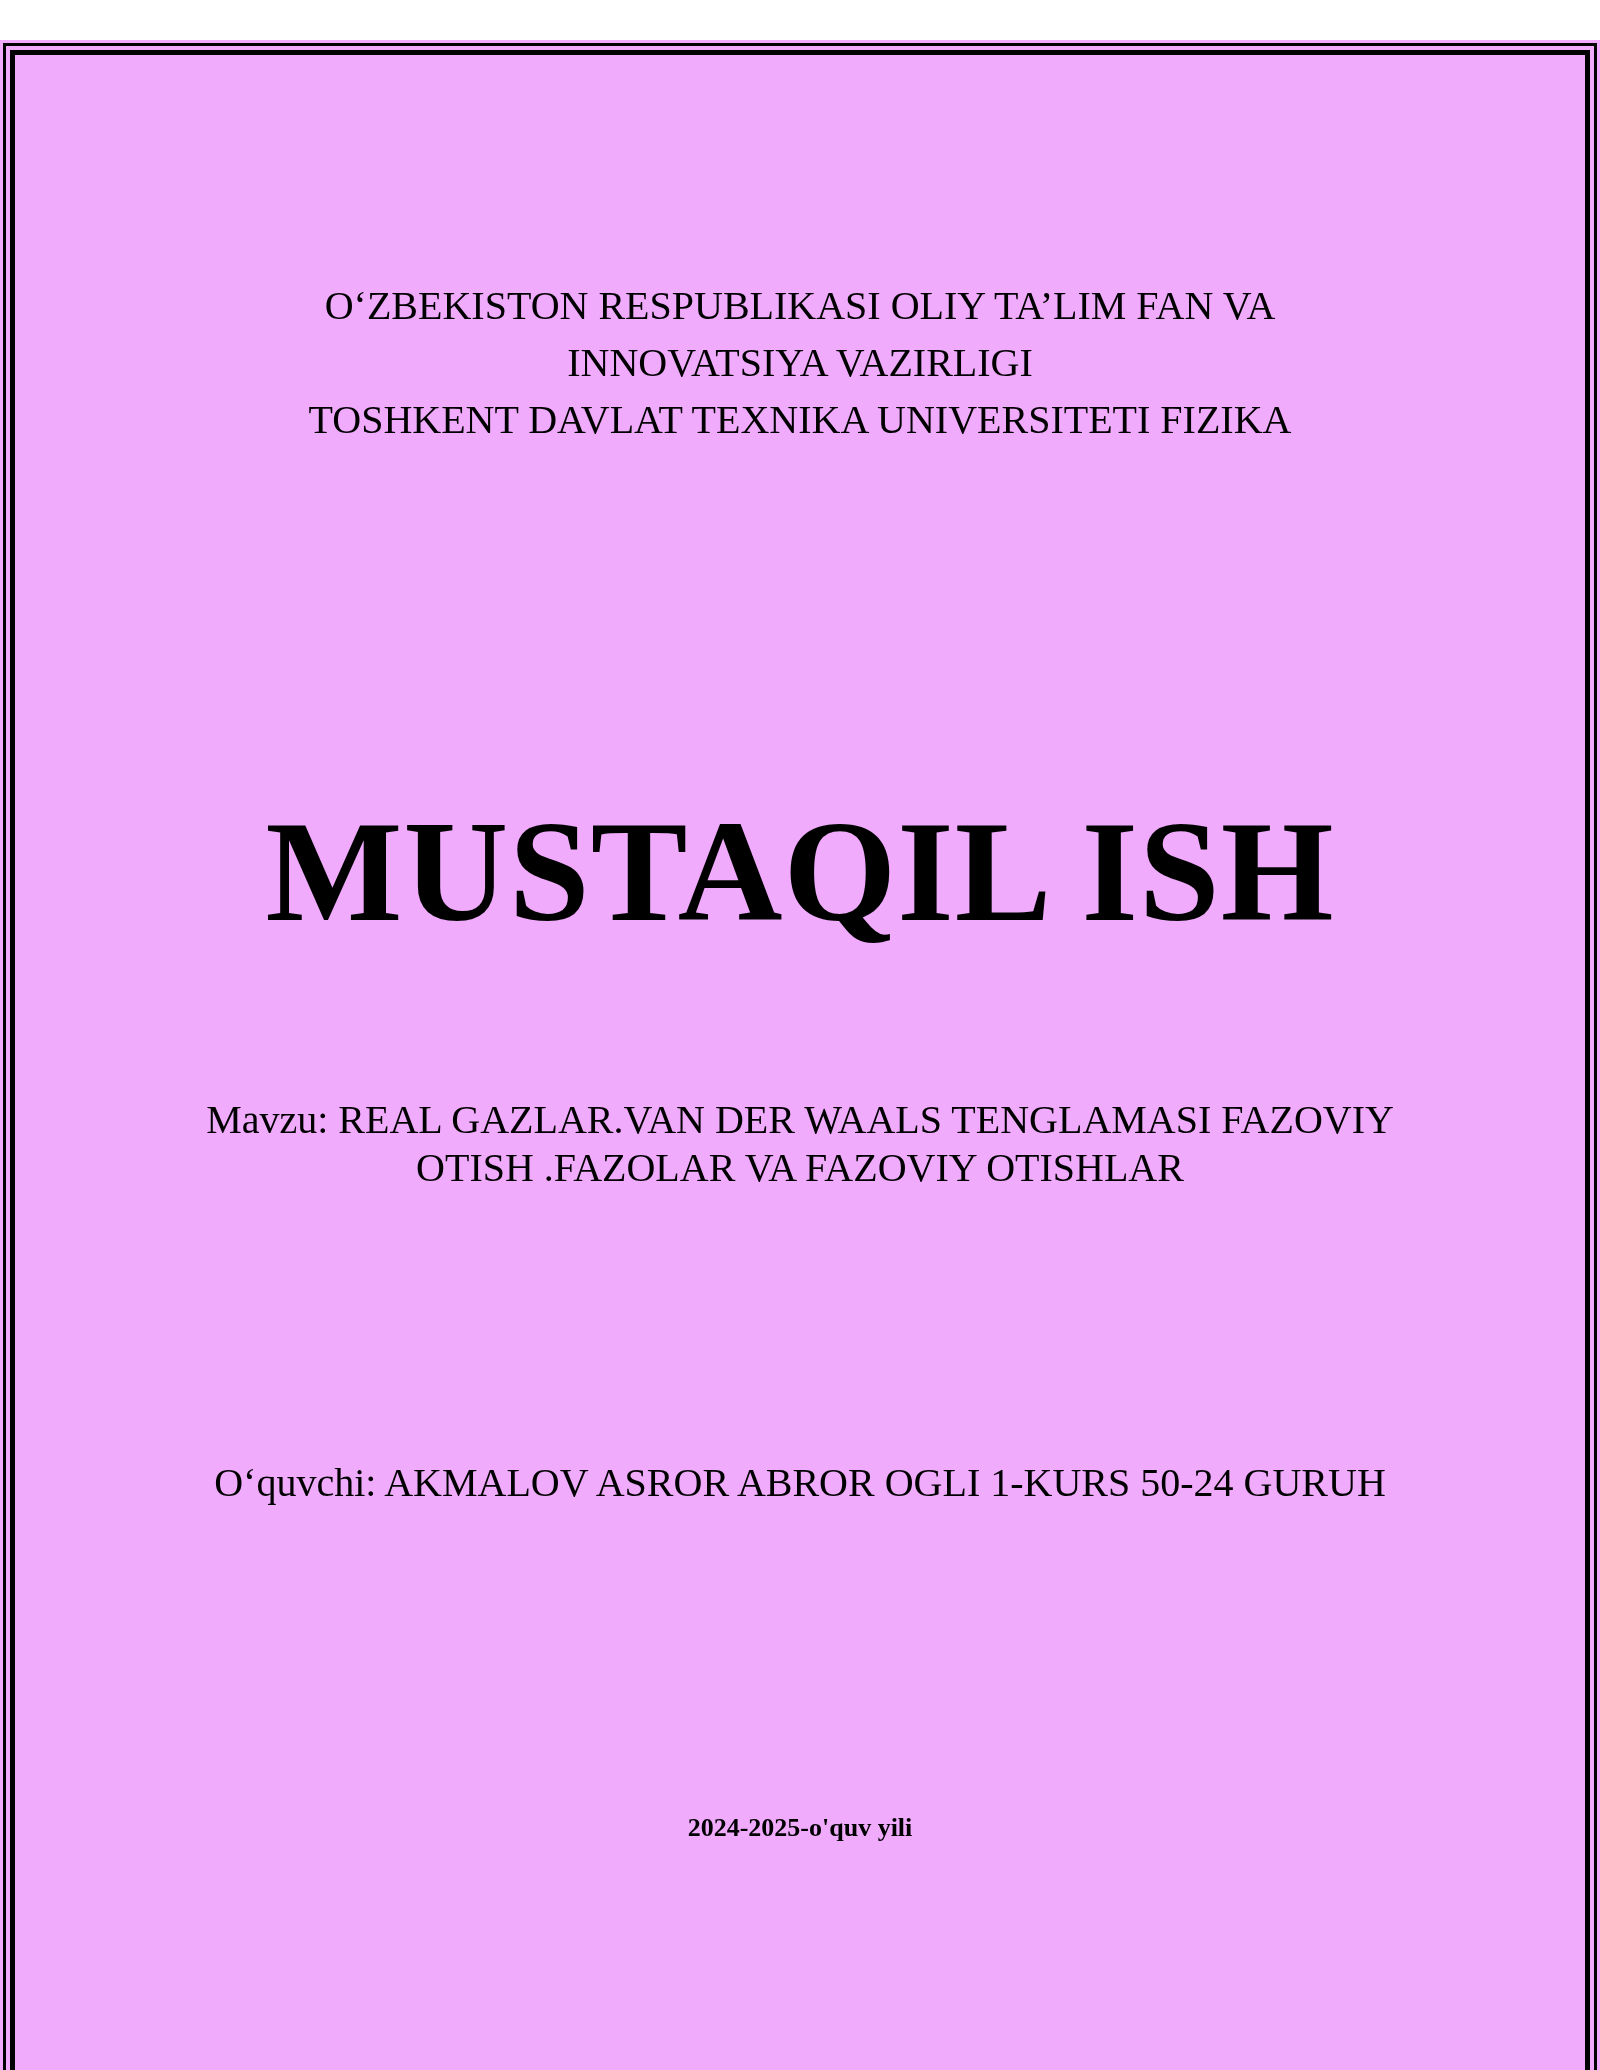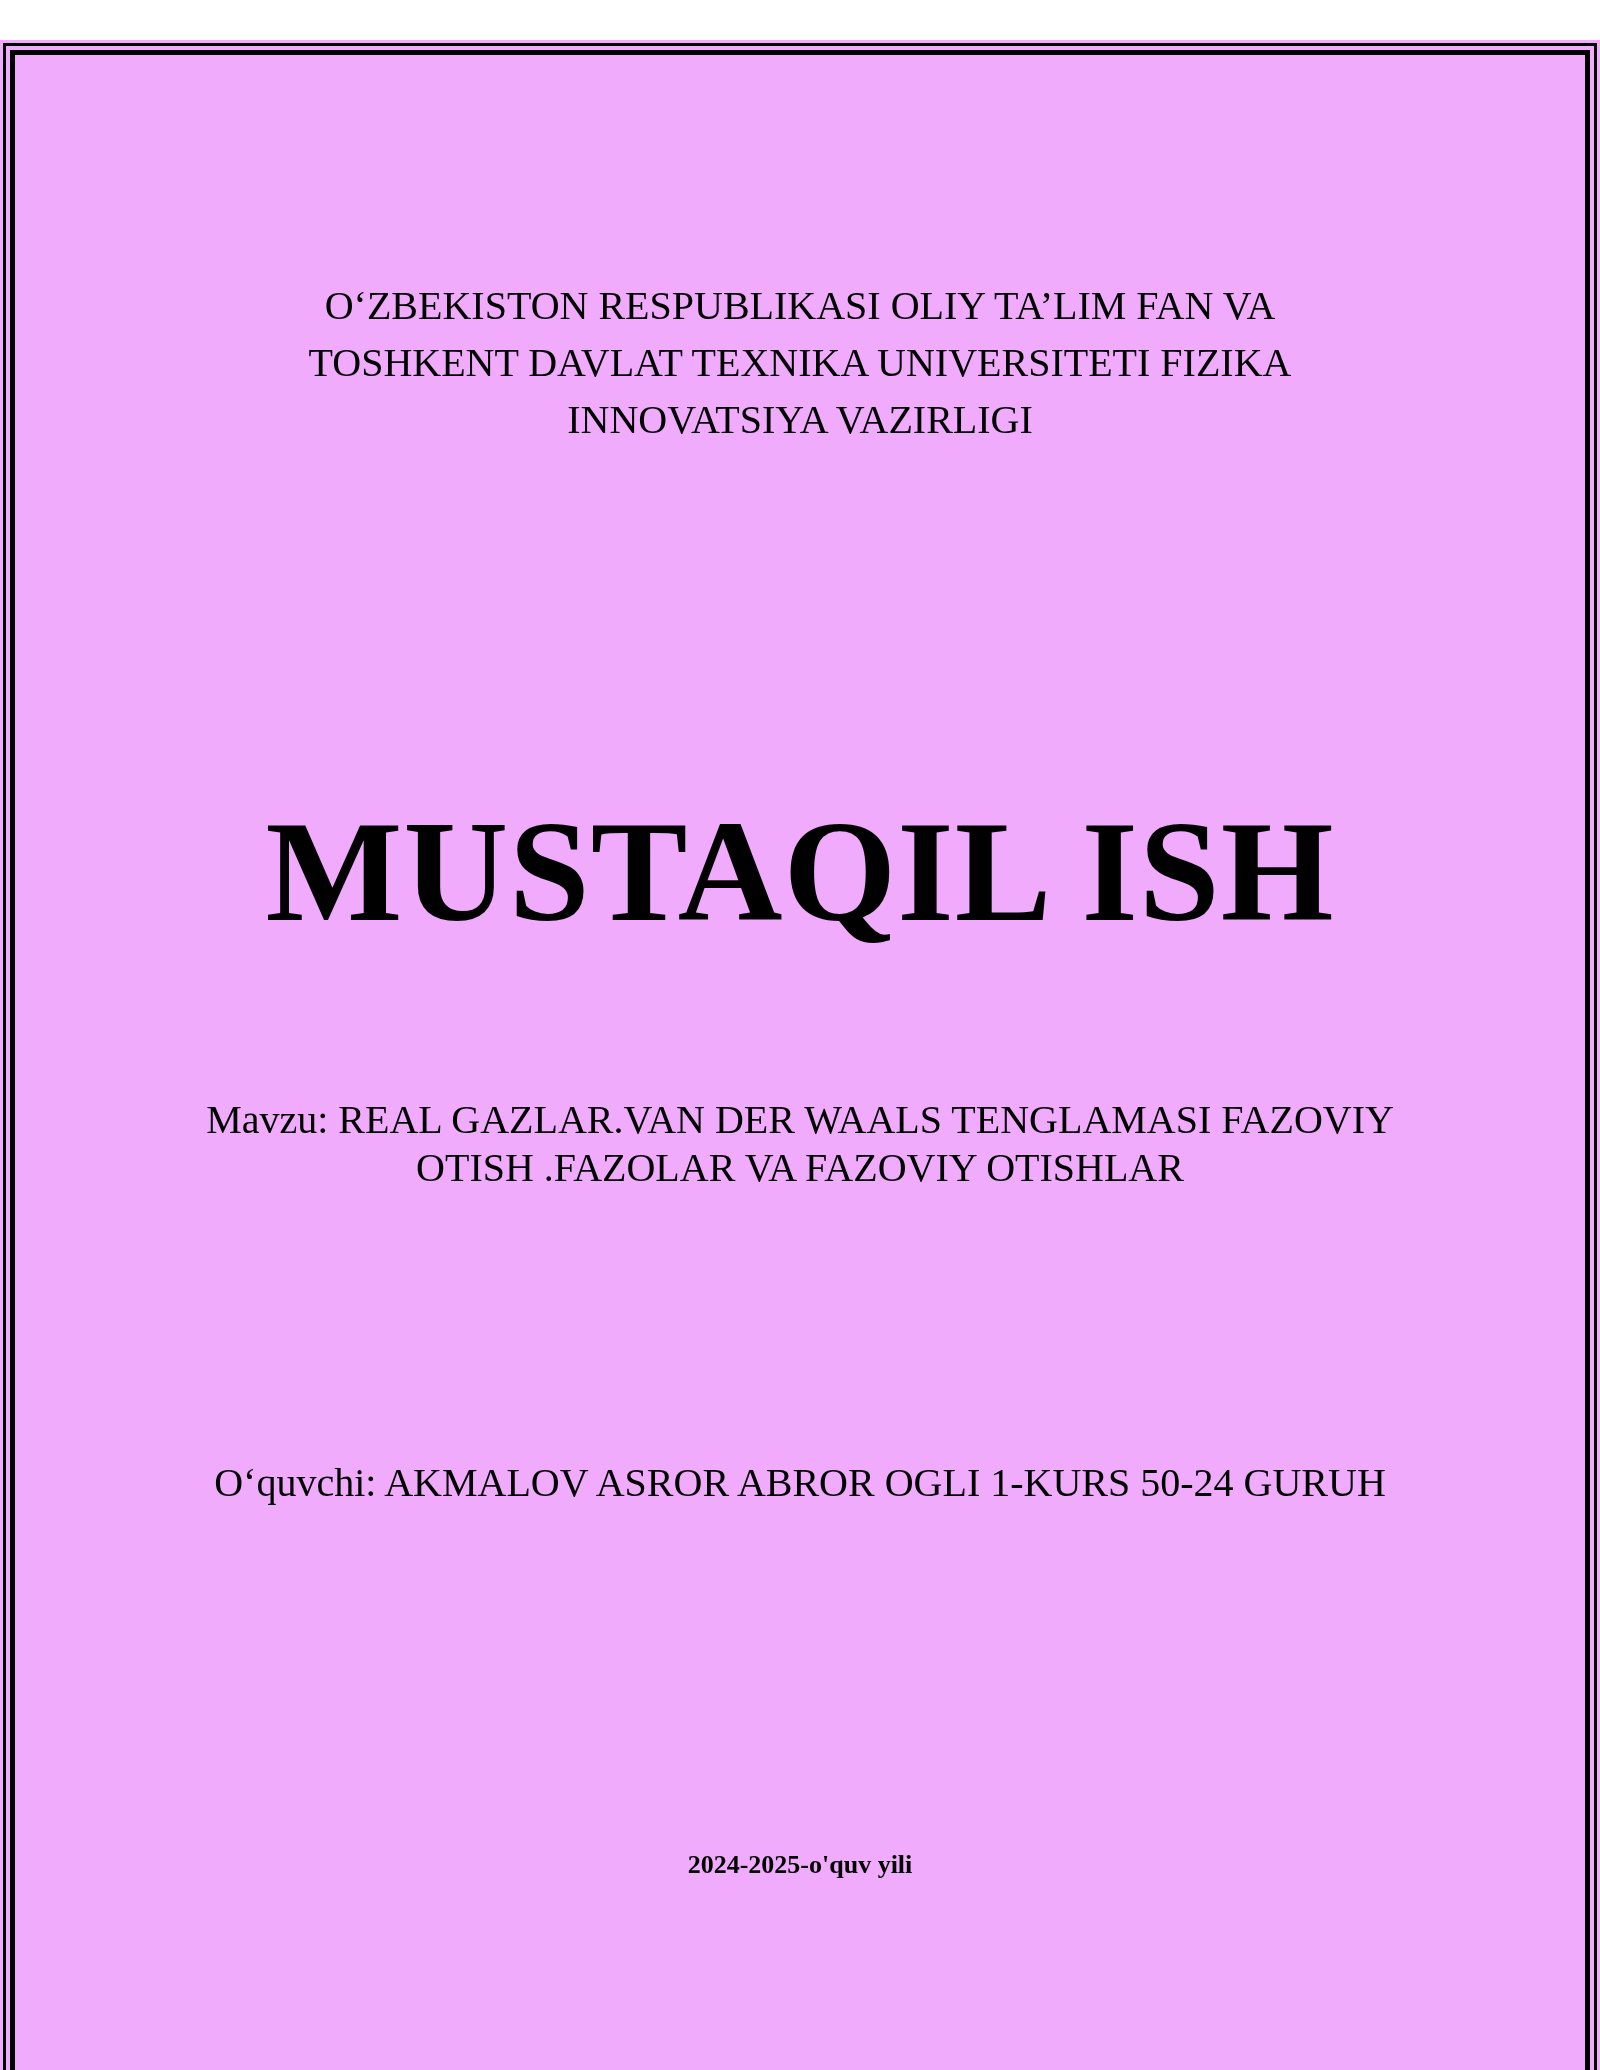--- a/index.html
+++ b/index.html
@@ -56,38 +56,38 @@
     top: 1056px;
     font-size: 40px;
     line-height: 48px;
   }
   .student-line {
     top: 1419px;
     font-size: 40px;
     line-height: 48px;
   }
   .footer-line {
-    top: 1810px;
+    top: 1773px;
     font-size: 26px;
     line-height: 30px;
     font-weight: bold;
   }
 </style>
 </head>
 <body>
 
 <div class="page">
 
   <div class="frame-outer"></div>
   <div class="frame-inner"></div>
 
   <div class="centered-block header-block">
     <div>O‘ZBEKISTON RESPUBLIKASI OLIY TA’LIM FAN VA</div>
+    <div>INNOVATSIYA VAZIRLIGI</div>
     <div>TOSHKENT DAVLAT TEXNIKA UNIVERSITETI FIZIKA</div>
-    <div>INNOVATSIYA VAZIRLIGI</div>
   </div>
 
   <h1 class="centered-block doc-title">MUSTAQIL ISH</h1>
 
   <div class="centered-block topic-block">
     <div>Mavzu: REAL GAZLAR.VAN DER WAALS TENGLAMASI FAZOVIY</div>
     <div>OTISH .FAZOLAR VA FAZOVIY OTISHLAR</div>
   </div>
 
   <div class="centered-block student-line">O‘quvchi: AKMALOV ASROR ABROR OGLI 1-KURS 50-24 GURUH</div>

